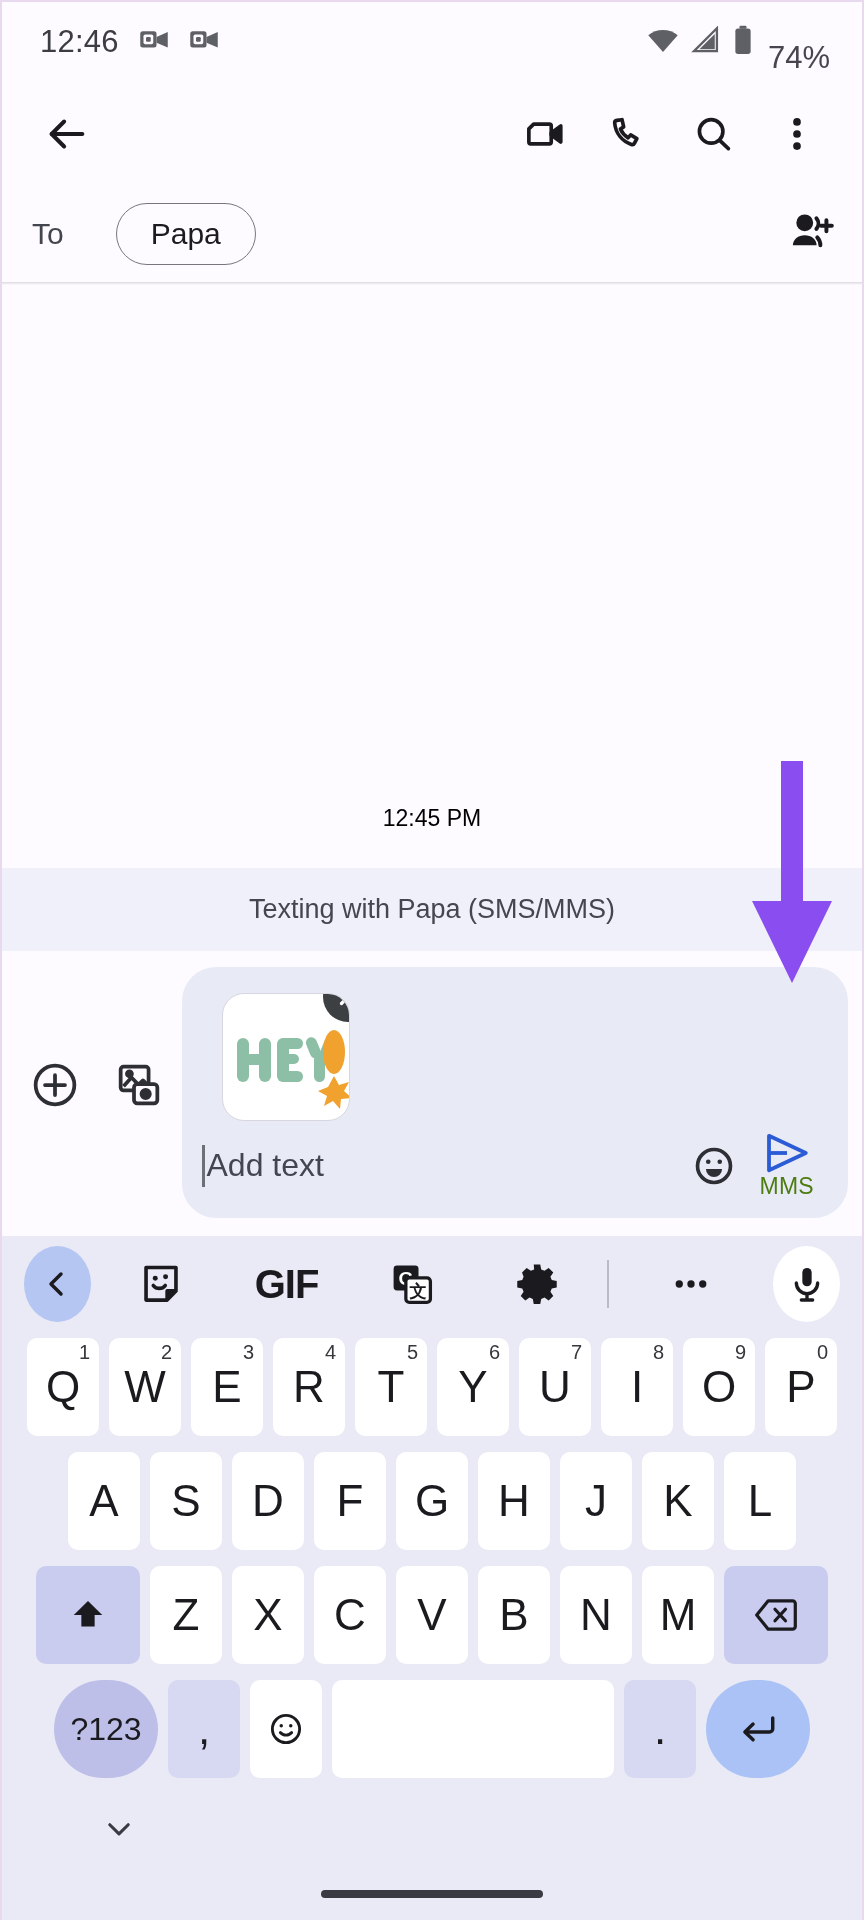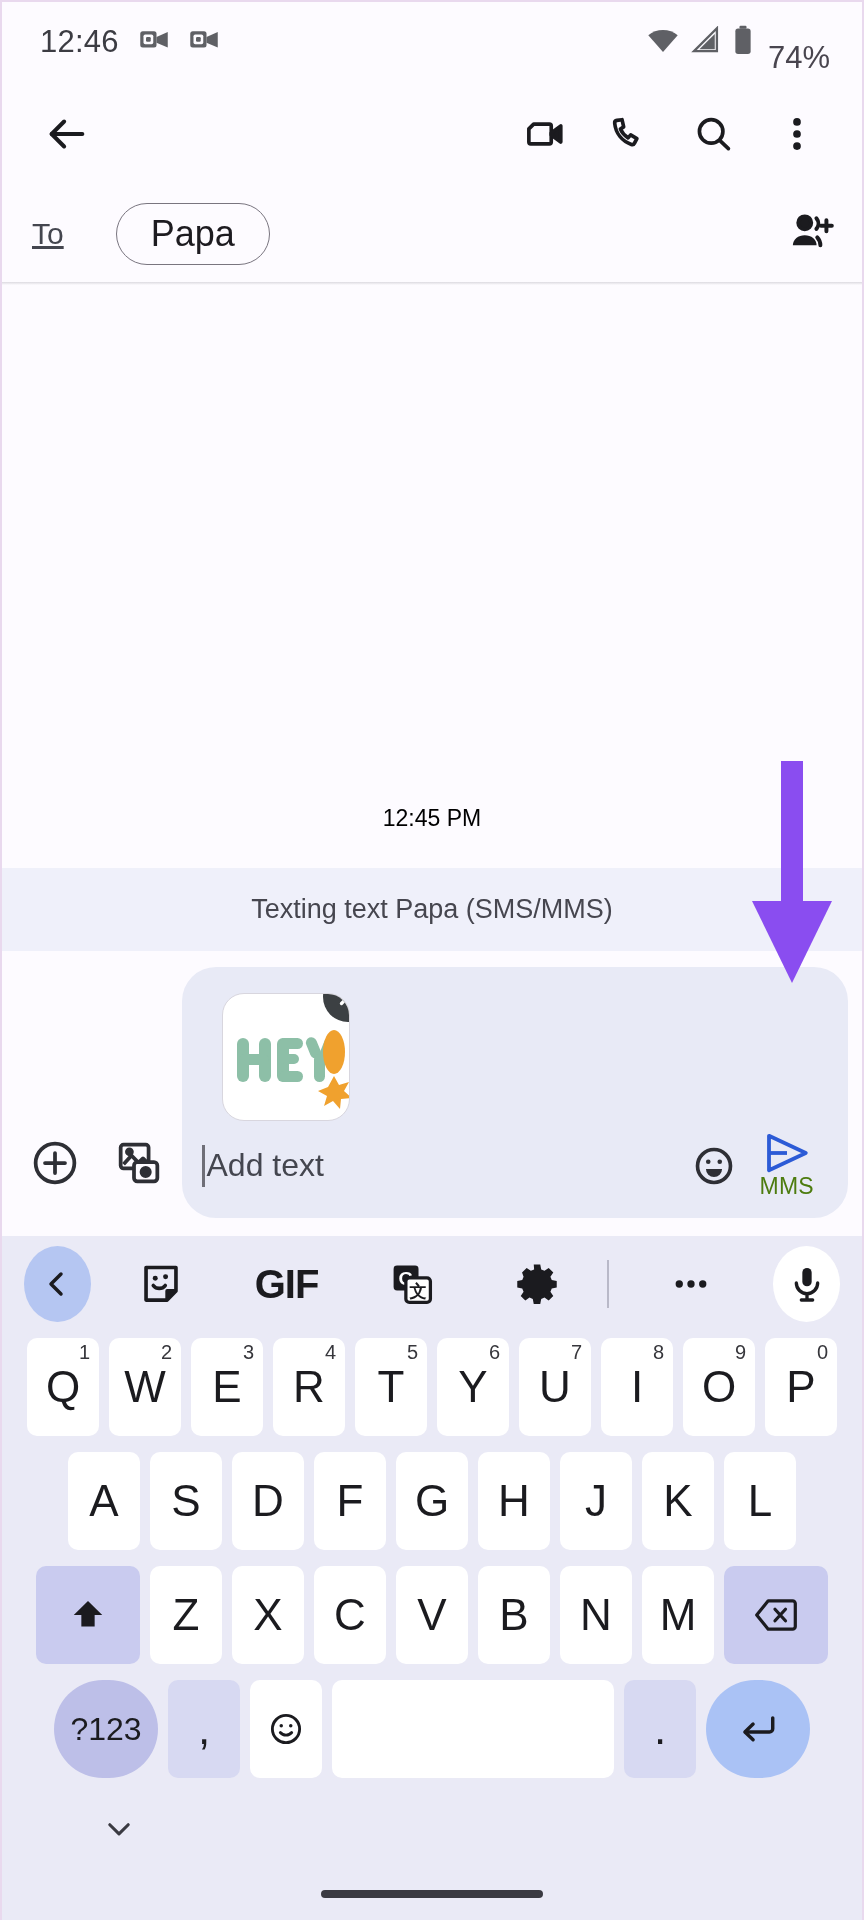--- a/index.html
+++ b/index.html
@@ -45,28 +45,28 @@
   }
   .app-bar-right { margin-left: auto; display: flex; align-items: center; gap: 6px; }
 
   
   .to-row {
     height: 96px; flex: 0 0 96px;
     display: flex; align-items: center;
     padding: 0 26px 0 30px;
     position: relative;
   }
-  .to-label { font-size: 30px; color: #44464f; margin-right: 52px; text-decoration: underline; }
+  .to-label { font-size: 30px; color: #44464f; margin-right: 52px; }
   .chip {
     border: 1.6px solid #79757f;
     border-radius: 40px;
     height: 62px;
     padding: 0 34px;
     display: flex; align-items: center;
-    font-size: 36px; color: #1d1b20;
+    font-size: 30px; color: #1d1b20;
     background: transparent;
   }
   .to-row-right { margin-left: auto; }
   .divider-shadow {
     height: 3px; flex: 0 0 3px;
     background: linear-gradient(to bottom, #dcdae0, #fdfbff);
   }
 
   
   .convo {
@@ -87,21 +87,21 @@
     text-align: center;
     font-size: 27px;
     color: #46464f;
     padding: 26px 0 26px;
   }
 
   
   .compose-wrap {
     background: #fdfbff;
     padding: 16px 14px 18px 14px;
-    display: flex; align-items: flex-end;
+    display: flex; 
     gap: 4px;
     position: relative;
   }
   .compose-left { display: flex; align-items: center; padding-bottom: 16px; gap: 6px; }
   .compose-bubble {
     flex: 1 1 auto;
     background: #e8eaf6;
     border-radius: 34px;
     padding: 22px 16px 12px 16px;
     display: flex; flex-direction: column;
@@ -310,21 +310,21 @@
             <path d="M19.4 6.4v5.2M16.8 9h5.2"></path>
           </svg>
       </span>
     </div>
   </div>
   <div class="divider-shadow"></div>
 
   <div class="convo">
     <div class="convo-spacer"></div>
     <div class="timestamp">12:45 PM</div>
-    <div class="sms-banner">Texting text Papa (SMS/MMS)</div>
+    <div class="sms-banner">Texting with Papa (SMS/MMS)</div>
   </div>
 
   <div class="compose-wrap">
 
     <svg class="annot-arrow" width="96" height="230" viewBox="0 0 96 230">
       <path d="M48 0 L48 150 L48 150" stroke="#8a4df0" stroke-width="22" fill="none"></path>
       <path d="M8 140 L88 140 L48 222 Z" fill="#8a4df0"></path>
     </svg>
 
     <div class="compose-left">

